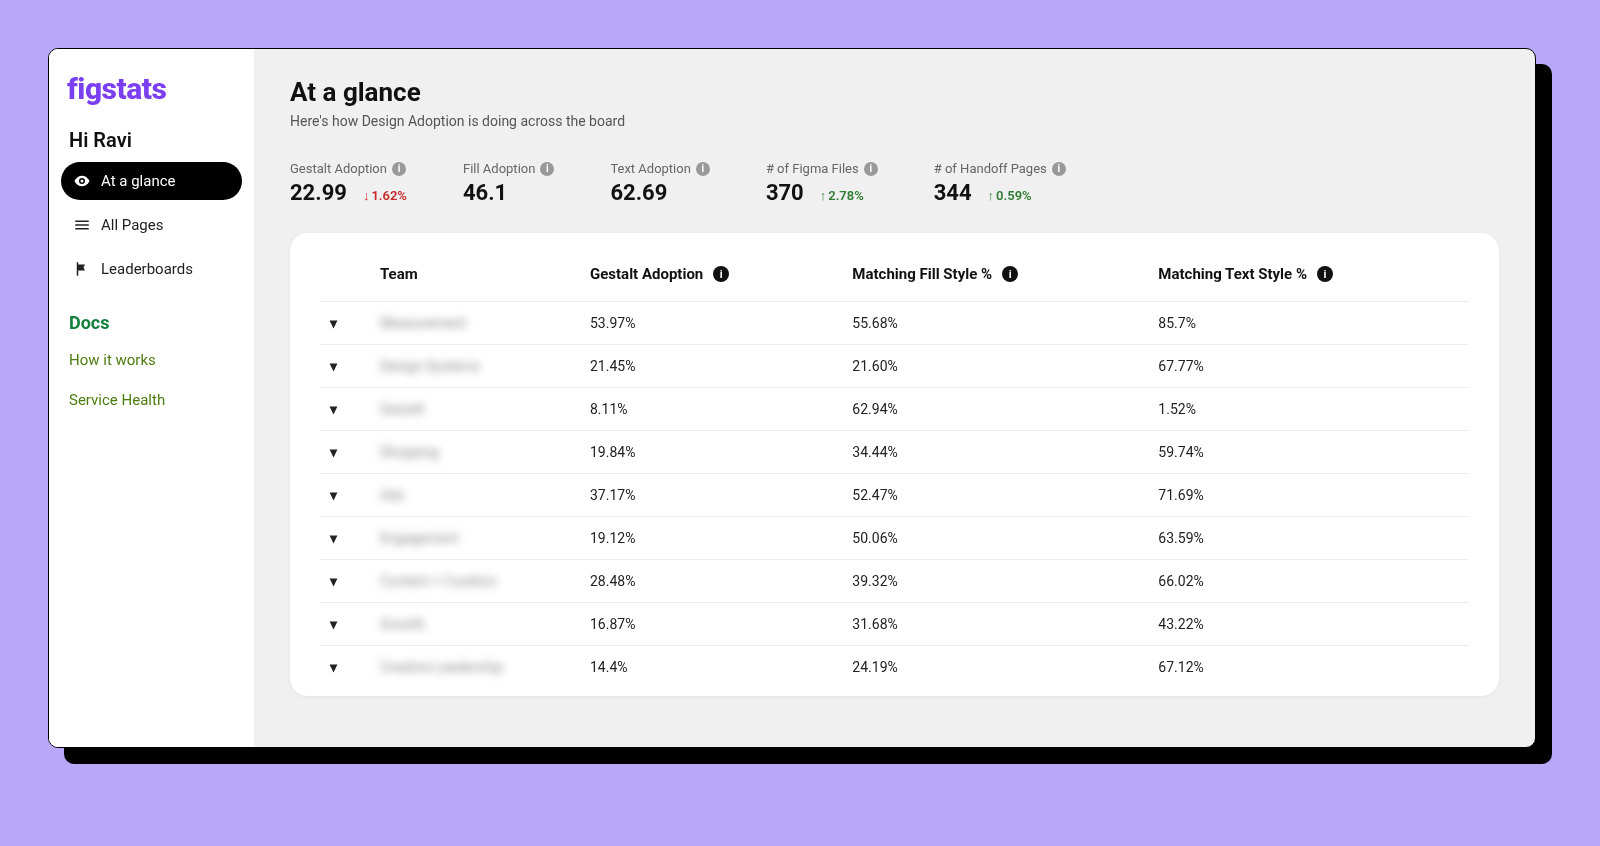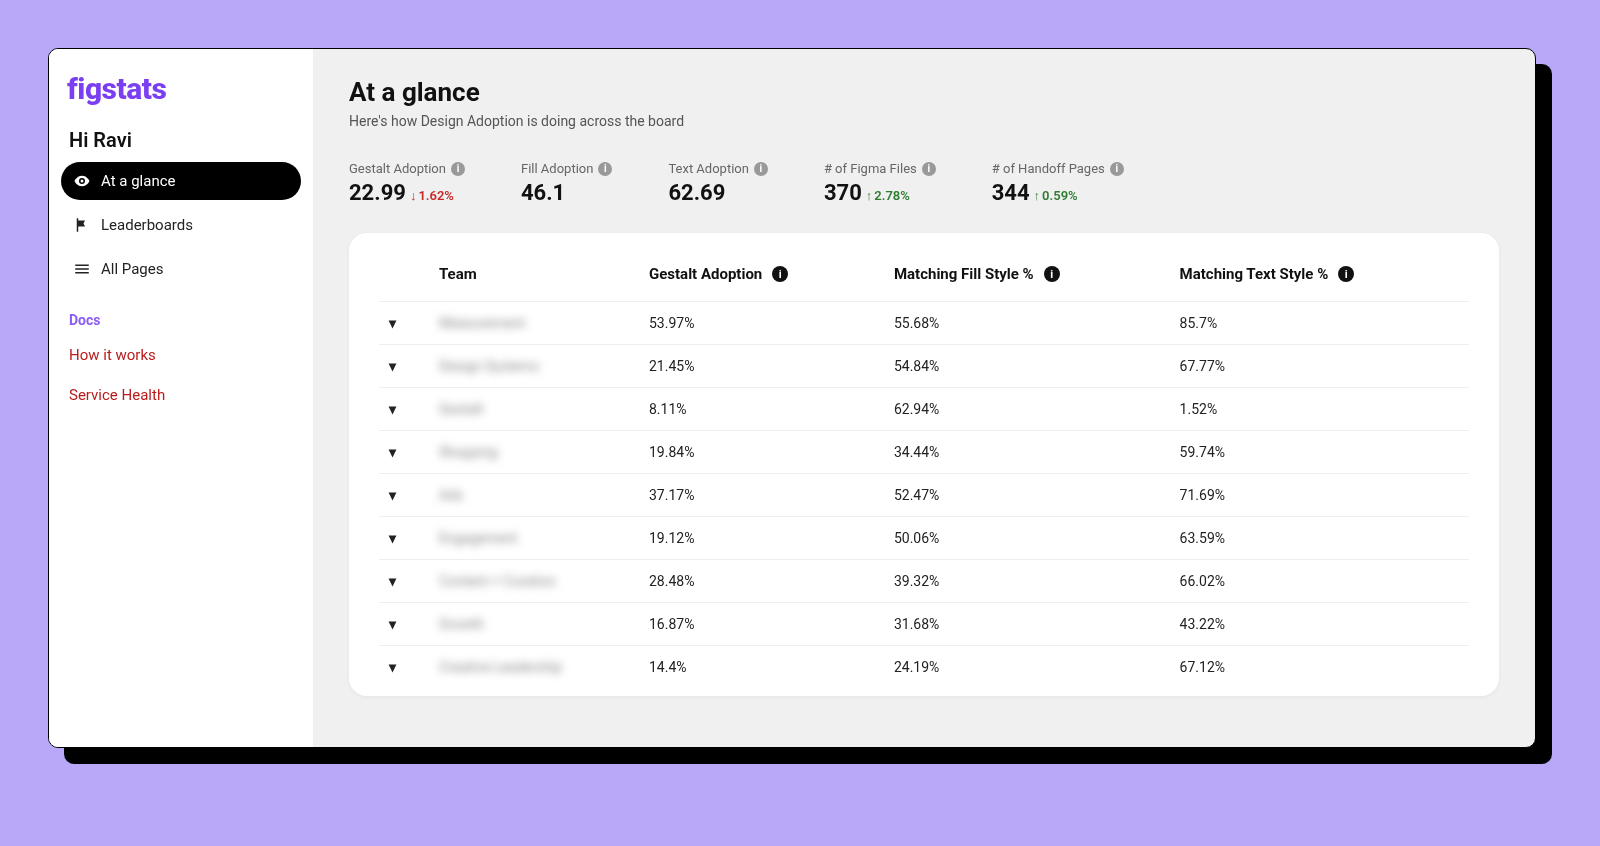--- a/index.html
+++ b/index.html
@@ -26,21 +26,21 @@
     left: 48px;
     width: 1488px;
     height: 700px;
     background: #f0f0f0;
     border-radius: 10px;
     border: 1px solid #000;
     display: flex;
     overflow: hidden;
   }
   .sidebar {
-    width: 264px;
+    width: 205px;
     background: #fff;
     padding: 18px 12px;
     display: flex;
     flex-direction: column;
     gap: 6px;
   }
   .logo {
     font-size: 30px;
     font-weight: 800;
     color: #7b3ff2;
@@ -69,29 +69,29 @@
   }
   .nav-icon {
     width: 18px;
     height: 18px;
     display: inline-flex;
     align-items: center;
     justify-content: center;
     flex-shrink: 0;
   }
   .docs-header {
-    font-size: 14px;
+    font-size: 18px;
     font-weight: 700;
     padding: 18px 8px 4px 8px;
-    color: #8b5cf6;
+    color: #15803d;
   }
   .doc-link {
     padding: 8px 8px;
     font-size: 15px;
-    color: #b91c1c;
+    color: #4d7c0f;
     cursor: pointer;
   }
   .main {
     flex: 1;
     padding: 28px 36px;
     overflow: auto;
   }
   .page-title {
     font-size: 26px;
     font-weight: 700;
@@ -135,21 +135,21 @@
   }
   .info-icon.dark {
     background: #111;
     width: 16px;
     height: 16px;
     font-size: 11px;
   }
   .metric-value-row {
     display: flex;
     align-items: baseline;
-    gap: 4px;
+    gap: 16px;
   }
   .metric-value {
     font-size: 22px;
     font-weight: 700;
     color: #111;
   }
   .delta {
     font-size: 13px;
     font-weight: 600;
     display: flex;
@@ -218,33 +218,33 @@
         <svg viewBox="0 0 24 24" width="18" height="18" fill="currentColor">
             <path d="M12 5c-7 0-10 7-10 7s3 7 10 7 10-7 10-7-3-7-10-7zm0 11a4 4 0 110-8 4 4 0 010 8zm0-2a2 2 0 100-4 2 2 0 000 4z"></path>
           </svg>
       </span>
       <span>At a glance</span>
     </div>
 
     <div class="nav-item">
       <span class="nav-icon">
         <svg viewBox="0 0 24 24" width="18" height="18" fill="currentColor">
+            <path d="M3 6h18v2H3V6zm0 5h18v2H3v-2zm0 5h18v2H3v-2z"></path>
+          </svg>
+      </span>
+      <span>All Pages</span>
+    </div>
+
+    <div class="nav-item">
+      <span class="nav-icon">
+        <svg viewBox="0 0 24 24" width="18" height="18" fill="currentColor">
             <path d="M5 3v18h2v-7h9l-2-4 2-4H7V3H5z"></path>
           </svg>
       </span>
       <span>Leaderboards</span>
-    </div>
-
-    <div class="nav-item">
-      <span class="nav-icon">
-        <svg viewBox="0 0 24 24" width="18" height="18" fill="currentColor">
-            <path d="M3 6h18v2H3V6zm0 5h18v2H3v-2zm0 5h18v2H3v-2z"></path>
-          </svg>
-      </span>
-      <span>All Pages</span>
     </div>
 
     <div class="docs-header">Docs</div>
     <div class="doc-link">How it works</div>
     <div class="doc-link">Service Health</div>
   </aside>
 
   <main class="main">
     <h1 class="page-title">At a glance</h1>
     <p class="page-subtitle">Here's how Design Adoption is doing across the board</p>
@@ -346,21 +346,21 @@
               <td><span class="chevron">▾</span></td>
               <td><span class="team-name-blur">Measurement</span></td>
               <td>53.97%</td>
               <td>55.68%</td>
               <td>85.7%</td>
             </tr>
             <tr>
               <td><span class="chevron">▾</span></td>
               <td><span class="team-name-blur">Design Systems</span></td>
               <td>21.45%</td>
-              <td>54.84%</td>
+              <td>21.60%</td>
               <td>67.77%</td>
             </tr>
             <tr>
               <td><span class="chevron">▾</span></td>
               <td><span class="team-name-blur">Gestalt</span></td>
               <td>8.11%</td>
               <td>62.94%</td>
               <td>1.52%</td>
             </tr>
             <tr>

